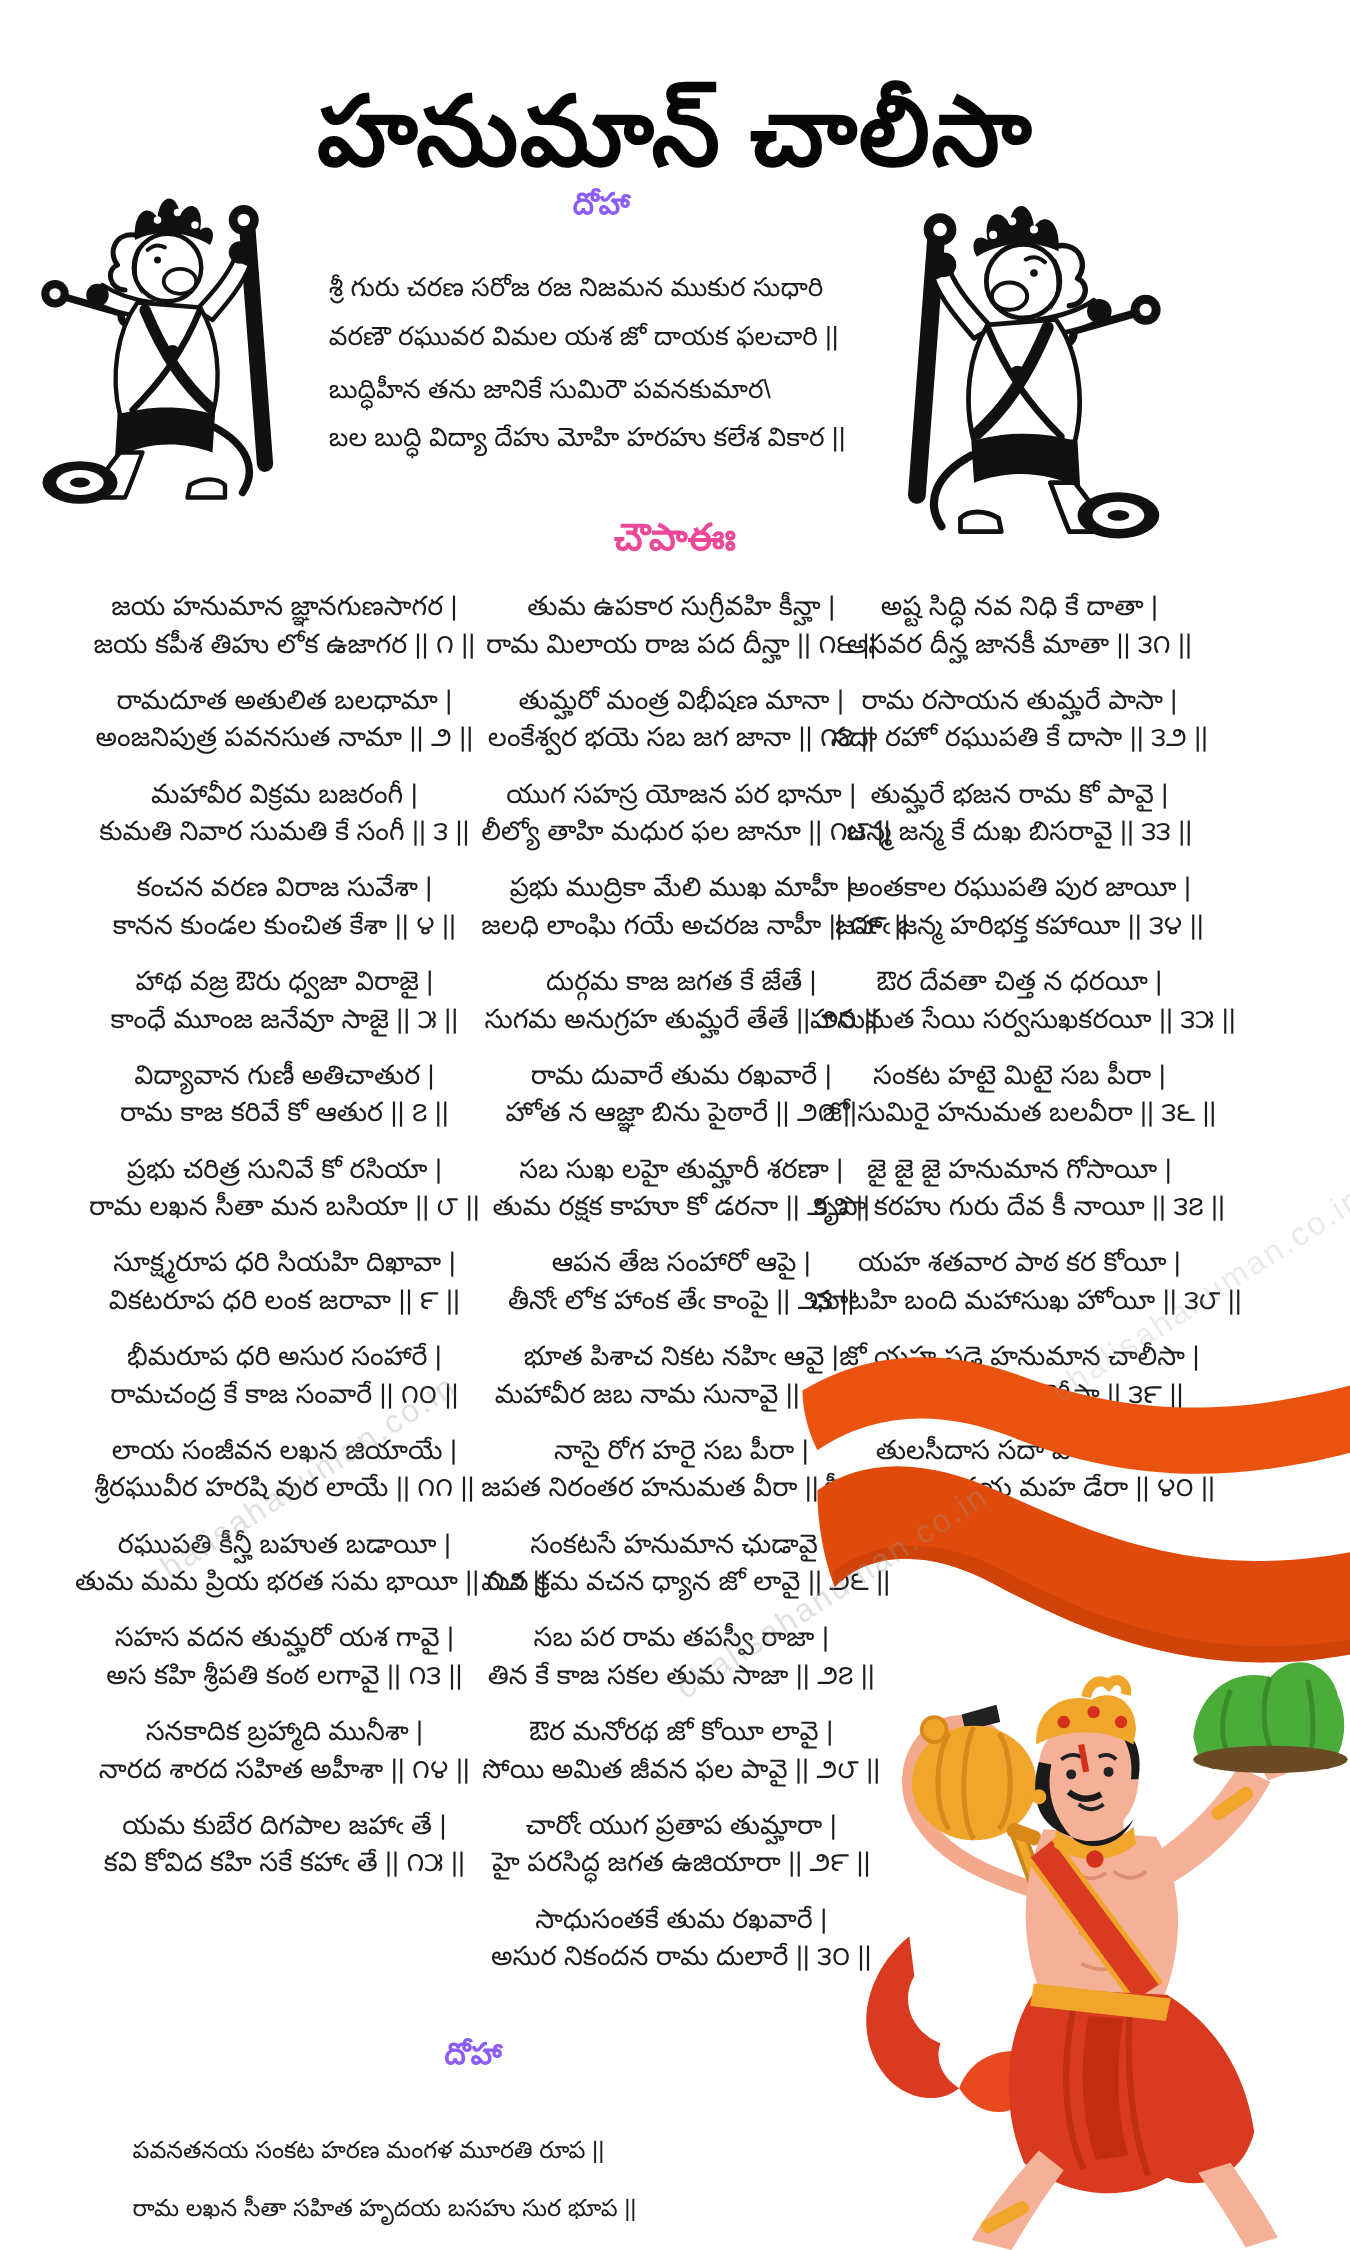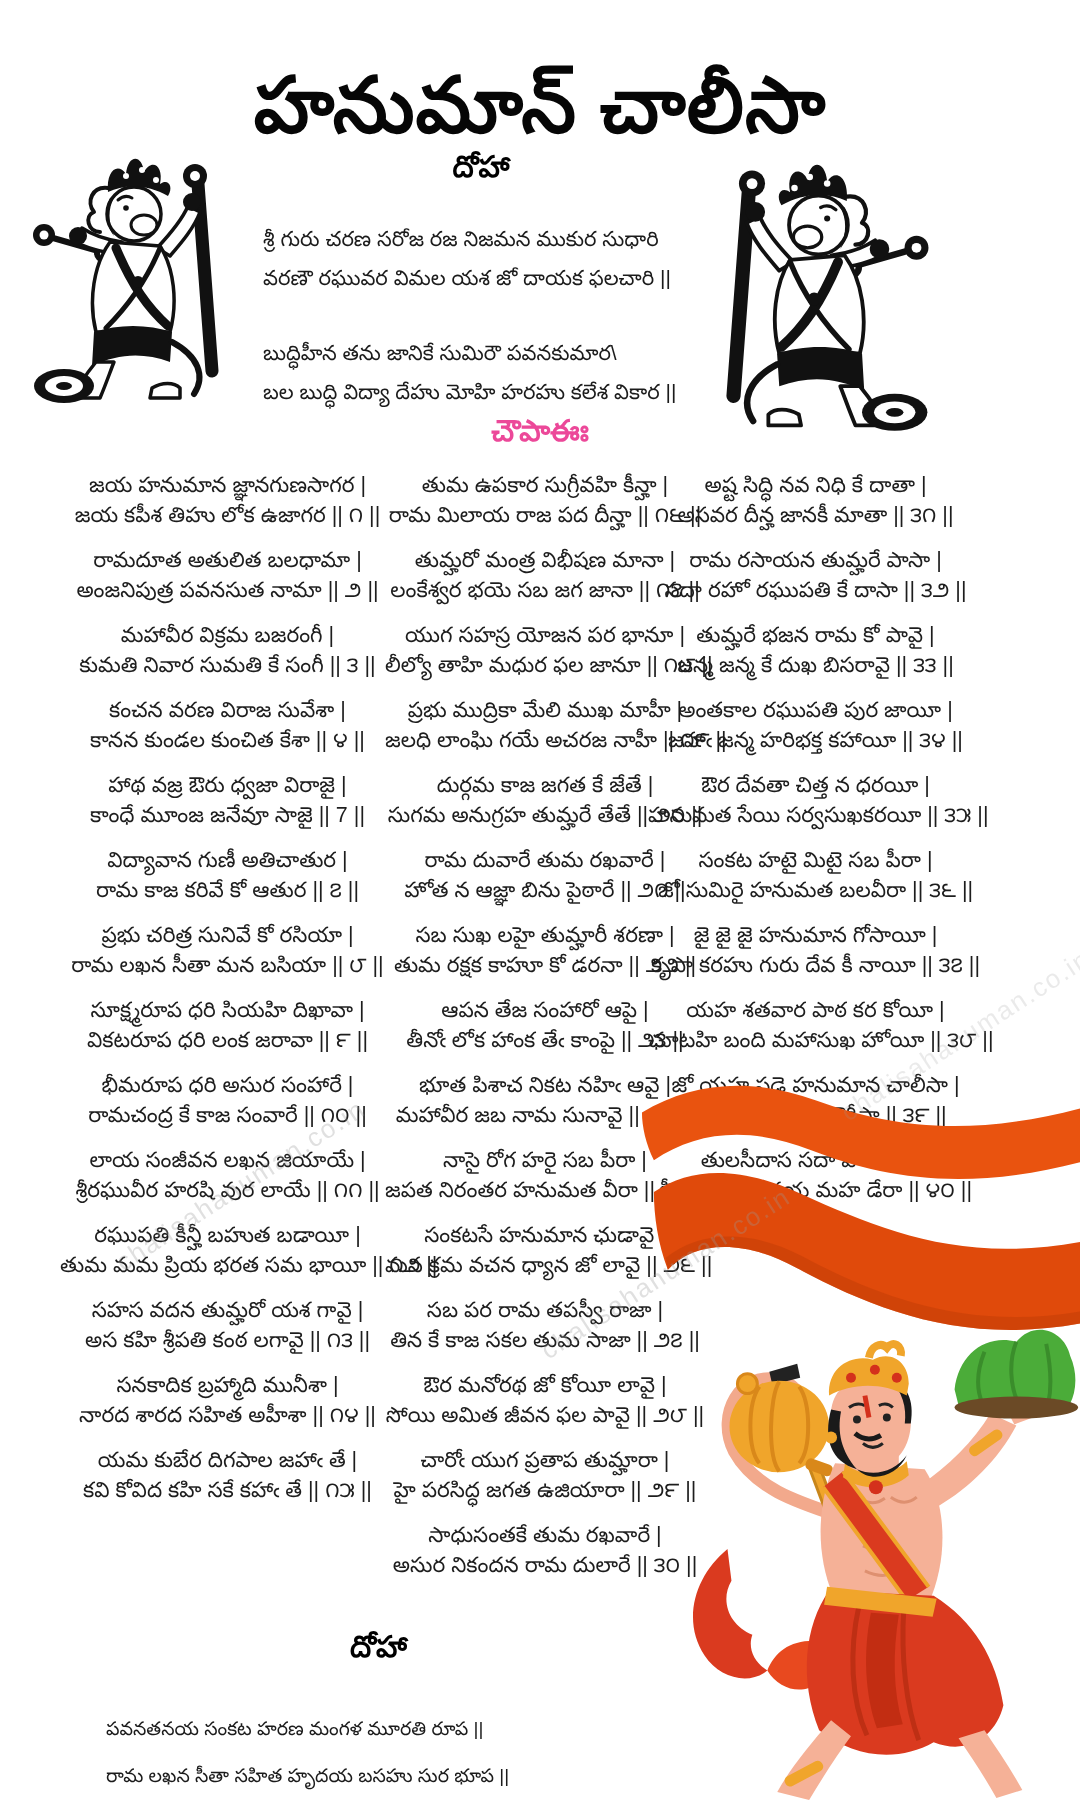--- a/index.html
+++ b/index.html
@@ -10,23 +10,23 @@
   }
   .page-title{
     position:absolute;top:24px;left:0;width:1080px;text-align:center;
     font-size:78px;font-weight:800;letter-spacing:1px;color:#060606;white-space:nowrap;margin-top:36px;
   }
   .bw-art{position:absolute}
   .bw-left{left:22px;top:136px;width:212px;height:280px}
   .bw-right{left:690px;top:140px;width:270px;height:305px}
   .bw-right svg{transform:scaleX(-1)}
   .doha-top{position:absolute;left:263px;top:150px;width:436px}
-  .doha-heading{font-size:30px;font-weight:bold;text-align:center;color:#000000;margin-bottom:28px}
+  .doha-heading{font-size:24px;font-weight:bold;text-align:center;color:#8b5cf6;margin-bottom:28px}
   .doha-line{font-size:21px;line-height:39px;color:#1b1b1b;white-space:nowrap}
-  .stanza2{margin-top:36px}
+  .stanza2{margin-top:3px}
   .chaupai-heading{
     position:absolute;top:414px;left:0;width:1080px;text-align:center;
     font-size:30px;font-weight:bold;color:#ec4899;
   }
   .col{position:absolute;top:470px;text-align:center}
   .col-1{left:60px;width:335px}
   .col-2{left:385px;width:320px}
   .col-3{left:648px;width:335px}
   .verse{margin-bottom:15px}
   .vl{font-size:21.5px;line-height:30px;color:#1d1d1d;white-space:nowrap}
@@ -156,21 +156,21 @@
       <div class="vl">కుమతి నివార సుమతి కే సంగీ || ౩ ||</div>
     </div>
 
     <div class="verse">
       <div class="vl">కంచన వరణ విరాజ సువేశా |</div>
       <div class="vl">కానన కుండల కుంచిత కేశా || ౪ ||</div>
     </div>
 
     <div class="verse">
       <div class="vl">హాథ వజ్ర ఔరు ధ్వజా విరాజై |</div>
-      <div class="vl">కాంధే మూంజ జనేవూ సాజై || 7 ||</div>
+      <div class="vl">కాంధే మూంజ జనేవూ సాజై || ౫ ||</div>
     </div>
 
 
     <div class="verse">
       <div class="vl">విద్యావాన గుణీ అతిచాతుర |</div>
       <div class="vl">రామ కాజ కరివే కో ఆతుర || ౭ ||</div>
     </div>
 
     <div class="verse">
       <div class="vl">ప్రభు చరిత్ర సునివే కో రసియా |</div>

